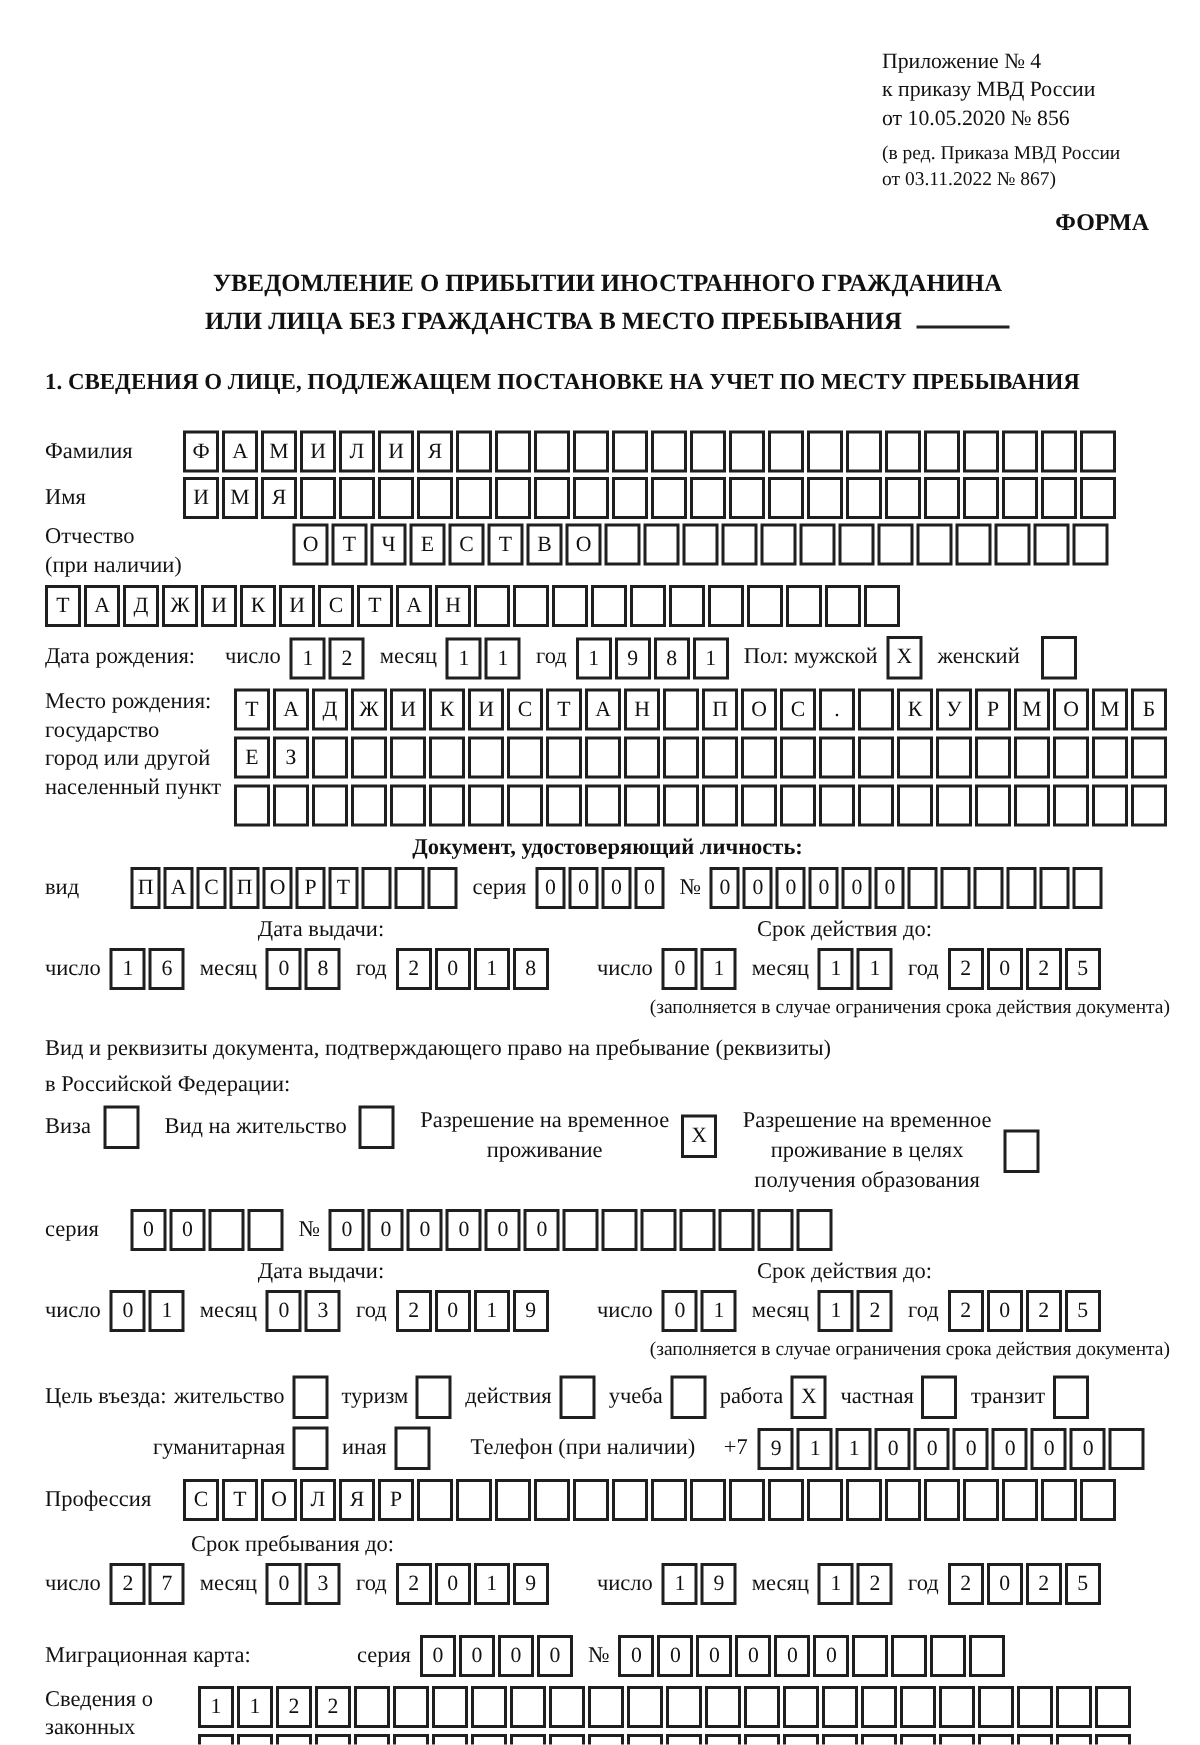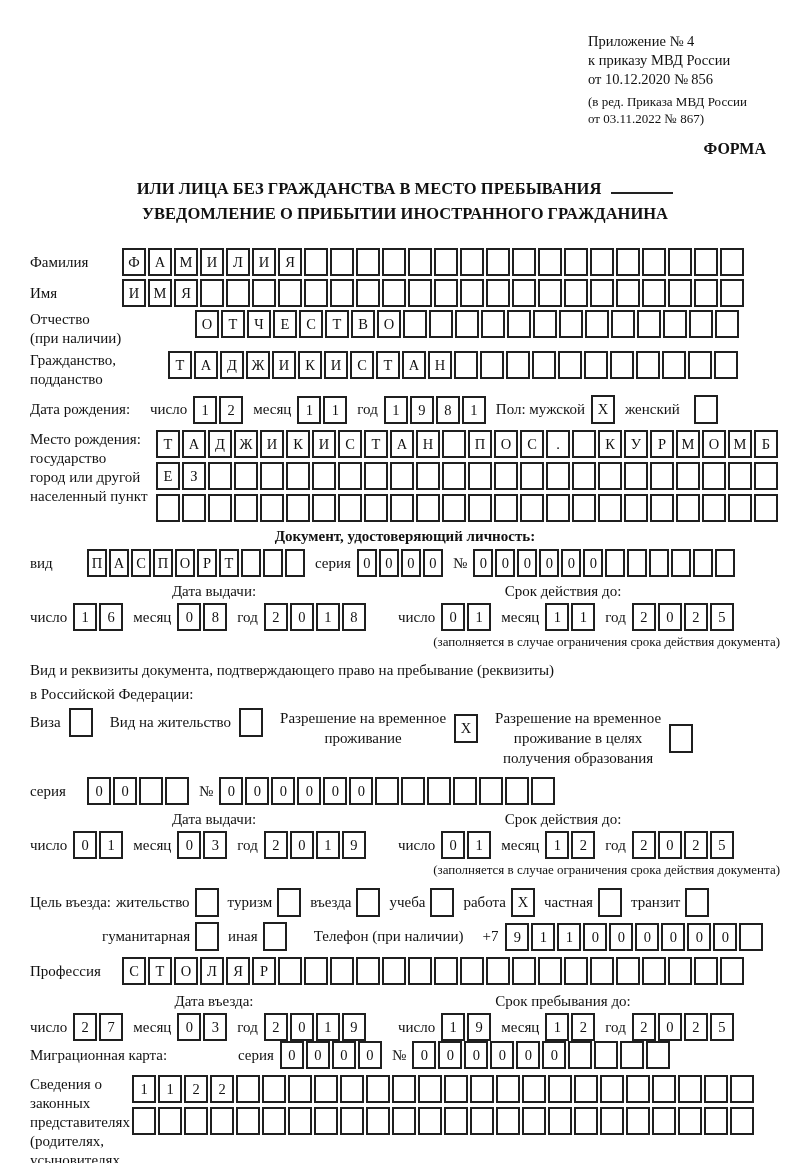--- a/index.html
+++ b/index.html
@@ -68,34 +68,35 @@
   .phone-prefix{margin:0 7px 0 14px;}
 </style>
 </head>
 <body>
 
 <div class="page">
 
   <div class="appendix">
     <div>Приложение № 4</div>
     <div>к приказу МВД России</div>
-    <div>от 10.12.2020 № 856</div>
+    <div>от 10.05.2020 № 856</div>
     <div class="amend first">(в ред. Приказа МВД России</div>
     <div class="amend">от 03.11.2022 № 867)</div>
   </div>
 
   <div class="forma">ФОРМА</div>
 
   <div class="title">
+    <div>УВЕДОМЛЕНИЕ О ПРИБЫТИИ ИНОСТРАННОГО ГРАЖДАНИНА</div>
     <div>
       <span>ИЛИ ЛИЦА БЕЗ ГРАЖДАНСТВА В МЕСТО ПРЕБЫВАНИЯ</span><span class="blank-line"></span>
     </div>
-    <div>УВЕДОМЛЕНИЕ О ПРИБЫТИИ ИНОСТРАННОГО ГРАЖДАНИНА</div>
-  </div>
-
+  </div>
+
+  <div class="sec-heading">1. СВЕДЕНИЯ О ЛИЦЕ, ПОДЛЕЖАЩЕМ ПОСТАНОВКЕ НА УЧЕТ ПО МЕСТУ ПРЕБЫВАНИЯ</div>
 
   <div class="frow" style="margin-top:22px">
     <div class="flabel lw92">Фамилия</div>
     <div class="cells">
         <span class="cell">Ф</span>
         <span class="cell">А</span>
         <span class="cell">М</span>
         <span class="cell">И</span>
         <span class="cell">Л</span>
         <span class="cell">И</span>
@@ -172,22 +173,20 @@
         <span class="cell"></span>
         <span class="cell"></span>
         <span class="cell"></span>
         <span class="cell"></span>
         <span class="cell"></span>
         <span class="cell"></span>
       </div>
   </div>
 
   <div class="frow top">
-    <div class="flabel lw138">Гражданство,
-подданство</div>
     <div class="cells">
         <span class="cell">Т</span>
         <span class="cell">А</span>
         <span class="cell">Д</span>
         <span class="cell">Ж</span>
         <span class="cell">И</span>
         <span class="cell">К</span>
         <span class="cell">И</span>
         <span class="cell">С</span>
         <span class="cell">Т</span>
@@ -501,21 +500,21 @@
     </span>
   </div>
   <div class="note-right">(заполняется в случае ограничения срока действия документа)</div>
 
   <div class="purpose-row">
     <span class="plabel">Цель въезда:</span>
     <span class="plabel">жительство</span>
     <span class="cell cb"></span>
     <span class="plabel">туризм</span>
     <span class="cell cb"></span>
-    <span class="plabel">въезда</span>
+    <span class="plabel">действия</span>
     <span class="cell cb"></span>
     <span class="plabel">учеба</span>
     <span class="cell cb"></span>
     <span class="plabel">работа</span>
     <span class="cell cb">X</span>
     <span class="plabel">частная</span>
     <span class="cell cb"></span>
     <span class="plabel">транзит</span>
     <span class="cell cb"></span>
   </div>
@@ -565,21 +564,20 @@
         <span class="cell"></span>
         <span class="cell"></span>
         <span class="cell"></span>
         <span class="cell"></span>
         <span class="cell"></span>
         <span class="cell"></span>
       </div>
   </div>
 
   <div class="dates-head" style="margin-top:7px">
-    <span class="dh-left">Дата въезда:</span>
     <span class="dh-right">Срок пребывания до:</span>
   </div>
   <div class="dates-row">
     <span class="dg dg-left">
       <span class="dlabel first">число</span>
       <span class="cells">
           <span class="cell">2</span>
           <span class="cell">7</span>
         </span>
       <span class="dlabel">месяц</span>
@@ -609,21 +607,21 @@
       <span class="dlabel">год</span>
       <span class="cells">
           <span class="cell">2</span>
           <span class="cell">0</span>
           <span class="cell">2</span>
           <span class="cell">5</span>
         </span>
     </span>
   </div>
 
-  <div class="frow" style="margin-top:0">
+  <div class="frow" style="margin-top:20px">
     <div class="flabel" style="width:166px">Миграционная карта:</div>
     <span class="dlabel" style="margin-left:42px">серия</span>
     <div class="cells">
         <span class="cell">0</span>
         <span class="cell">0</span>
         <span class="cell">0</span>
         <span class="cell">0</span>
       </div>
     <span class="dlabel">№</span>
     <div class="cells">

